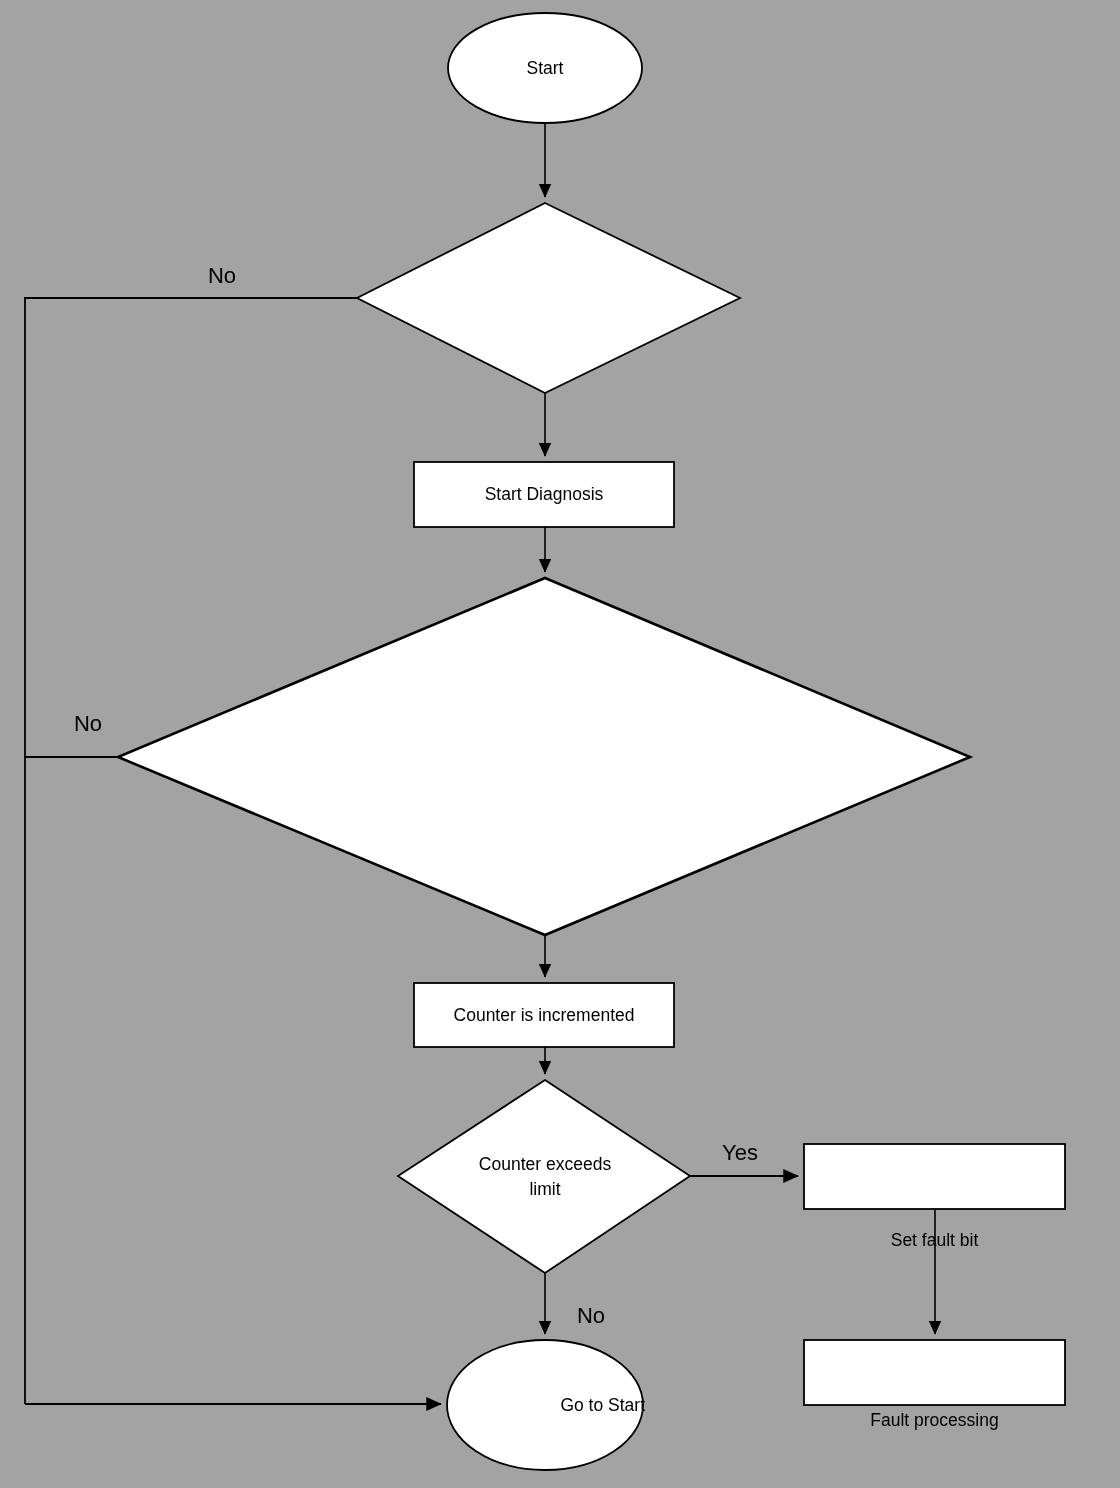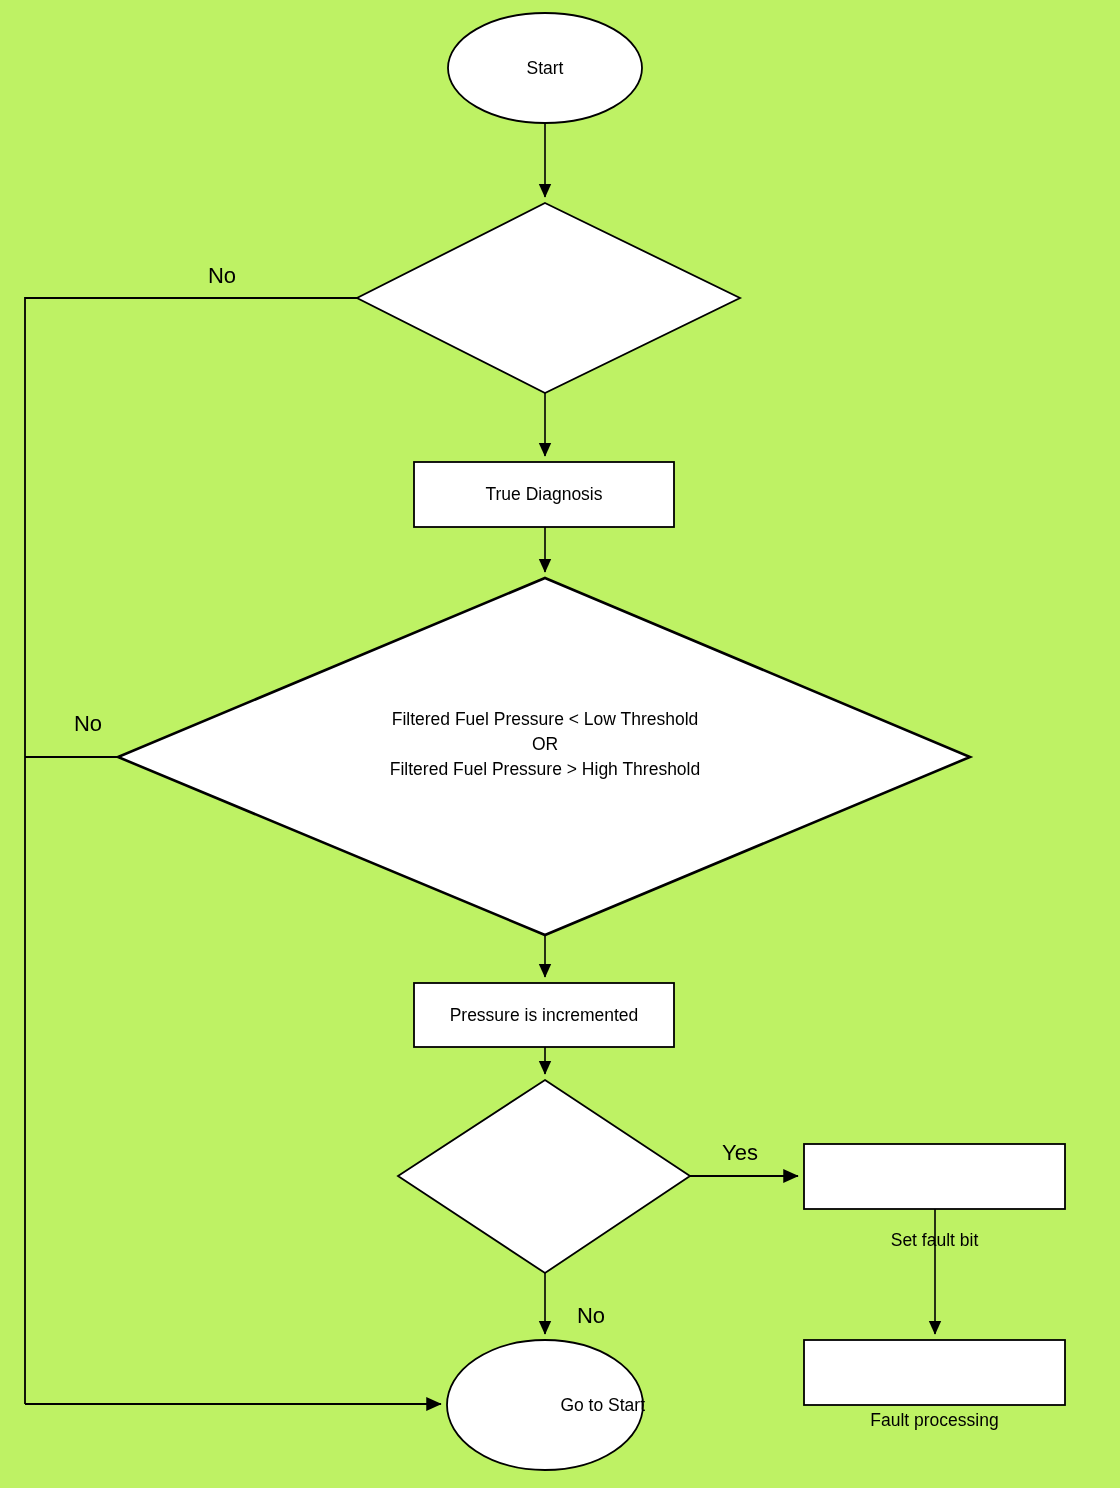--- a/index.html
+++ b/index.html
@@ -4,21 +4,21 @@
 <style>
   html, body {
     margin: 0;
     padding: 0;
     background: #ffffff;
   }
   #canvas {
     position: relative;
     width: 1120px;
     height: 1488px;
-    background: #bef264;
+    background: #a3a3a3;
     overflow: hidden;
     font-family: "Liberation Sans", sans-serif;
   }
   #flow-svg {
     position: absolute;
     left: 0;
     top: 0;
     width: 1120px;
     height: 1488px;
   }
@@ -94,28 +94,27 @@
     <line x1="545" y1="1273" x2="545" y2="1334" stroke="#000000" stroke-width="1.6" marker-end="url(#arrowhead)"></line>
 
     <line x1="25" y1="1404" x2="441" y2="1404" stroke="#000000" stroke-width="1.8" marker-end="url(#arrowhead)"></line>
 
     <ellipse cx="545" cy="1405" rx="98" ry="65" fill="#ffffff" stroke="#000000" stroke-width="1.8"></ellipse>
   </svg>
 
   <div class="node-text" style="left:445px; top:56px; width:200px;">Start</div>
 
 
-  <div class="node-text" style="left:414px; top:482px; width:260px;">True Diagnosis</div>
+  <div class="node-text" style="left:414px; top:482px; width:260px;">Start Diagnosis</div>
 
-  <div class="node-text" style="left:285px; top:707px; width:520px;">Filtered Fuel Pressure &lt; Low Threshold
-OR
-Filtered Fuel Pressure &gt; High Threshold</div>
 
-  <div class="node-text" style="left:414px; top:1003px; width:260px;">Pressure is incremented</div>
+  <div class="node-text" style="left:414px; top:1003px; width:260px;">Counter is incremented</div>
 
+  <div class="node-text" style="left:425px; top:1152px; width:240px;">Counter exceeds
+limit</div>
 
   <div class="node-text" style="left:804px; top:1228px; width:261px;">Set fault bit</div>
 
   <div class="node-text" style="left:804px; top:1360px; width:261px;margin-top:48px;">Fault processing</div>
 
   <div class="node-text" style="left:445px; top:1393px; width:200px;text-align:right;">Go to Start</div>
 
   <div class="edge-label" style="left:192px; top:265px; width:60px;">No</div>
 
   <div class="edge-label" style="left:58px; top:713px; width:60px;">No</div>

